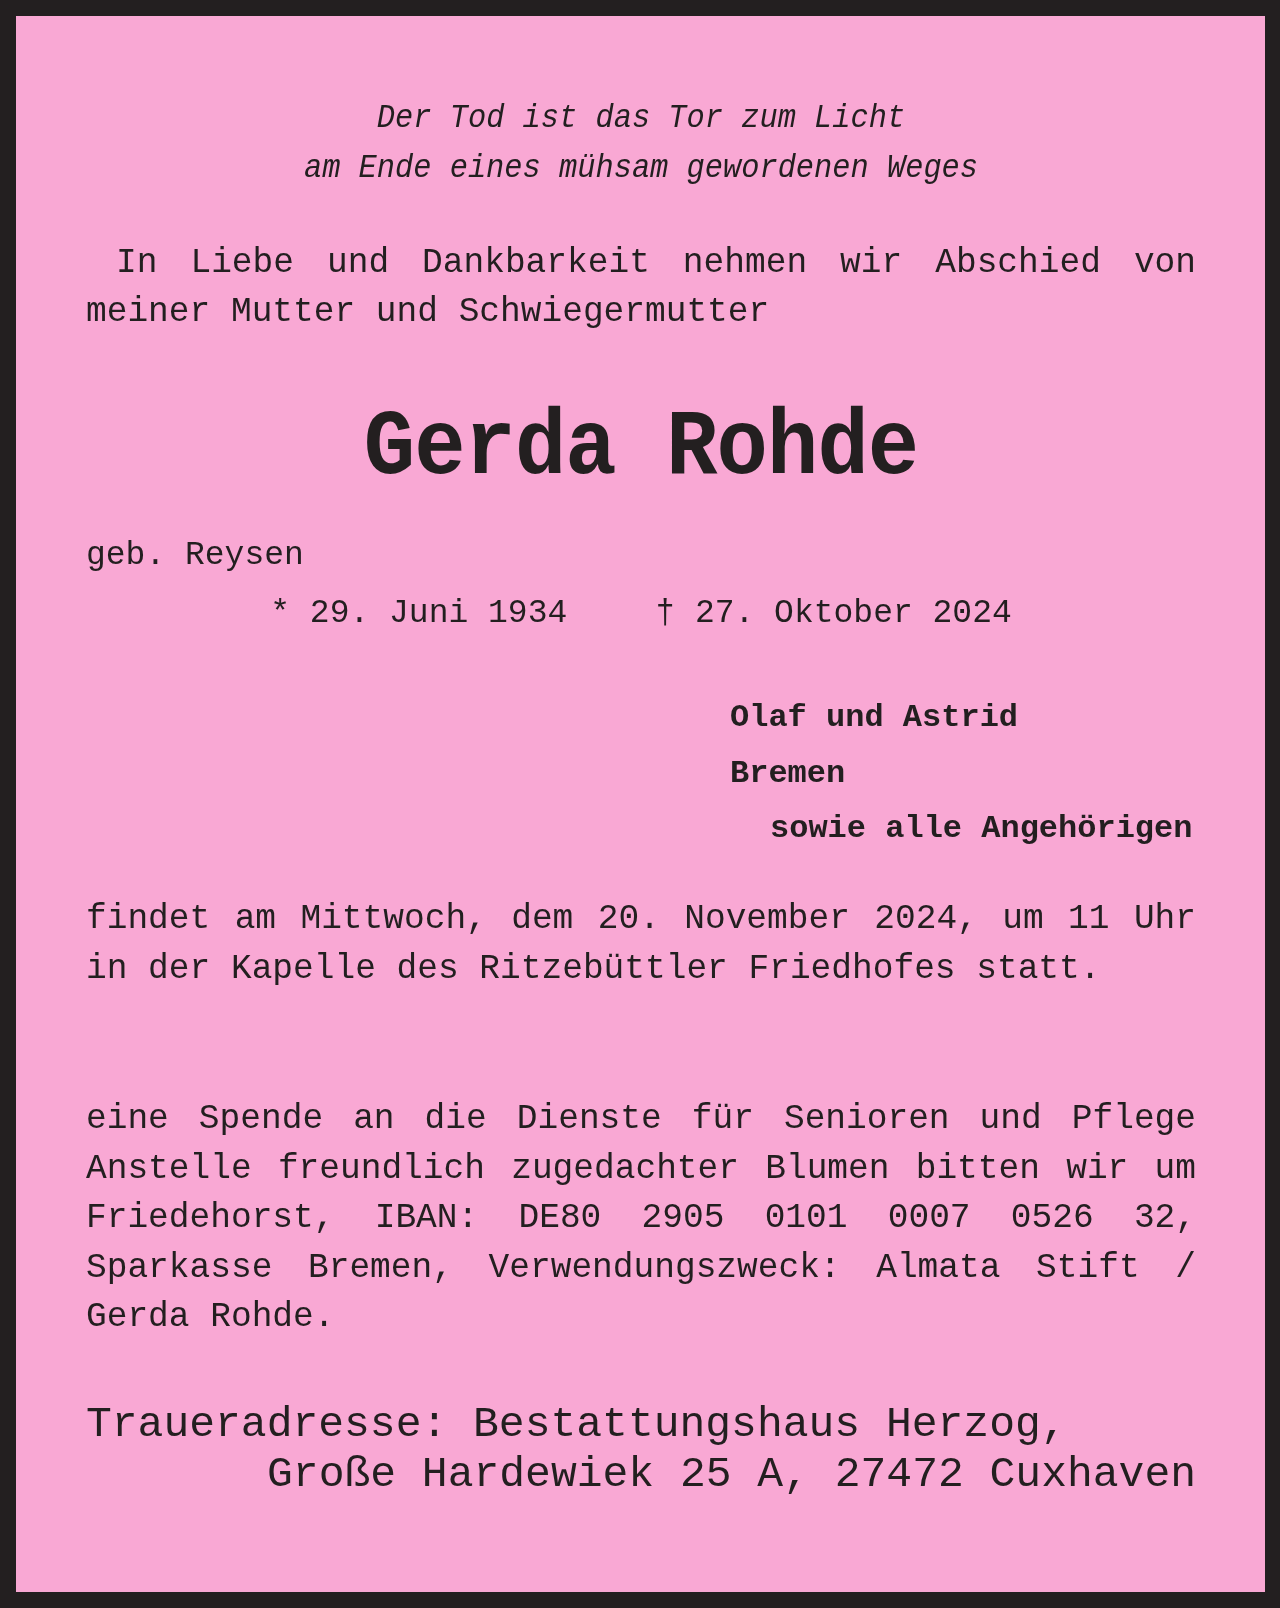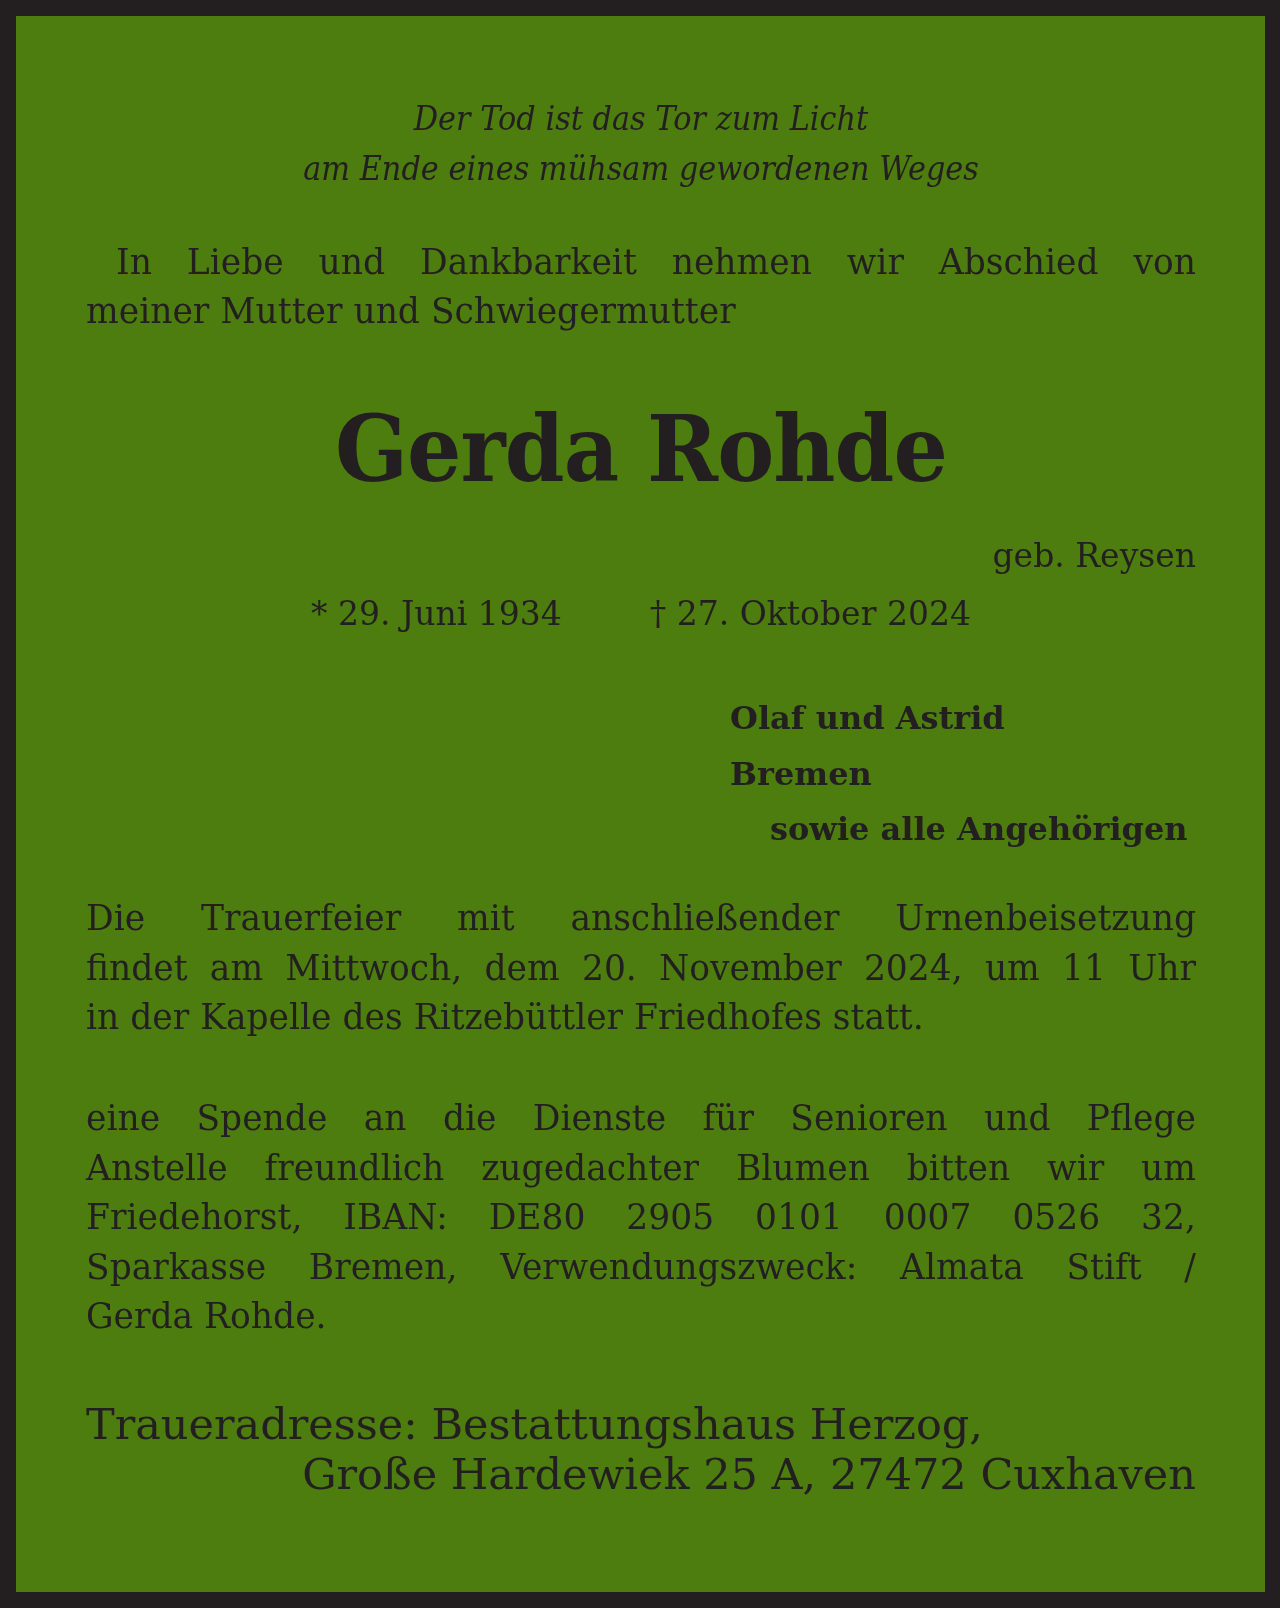--- a/index.html
+++ b/index.html
@@ -8,21 +8,22 @@
     background: #231f20;
     position: relative;
     overflow: hidden;
     font-family: "DejaVu Serif", "Liberation Serif", serif;
     color: #231f20;
   }
   .card {
     position: absolute;
     left: 16px; top: 16px;
     width: 1249px; height: 1576px;
-    background: #4d7c0f;
+    background: #f9a8d4;
+    font-family: Liberation Mono, monospace;
   }
   .content {
     position: absolute;
     left: 70px; top: 0;
     width: 1110px;
   }
   .motto {
     position: absolute;
     left: 0; width: 1110px;
     top: 78px;
@@ -44,21 +45,21 @@
     position: absolute; left: 0; width: 1110px; top: 378px;
     text-align: center;
     font-weight: bold;
     font-size: 92px;
     line-height: 110px;
     letter-spacing: -1px;
     transform: scaleX(0.93);
   }
   .maiden {
     position: absolute; left: 0; width: 1110px; top: 516px;
-    text-align: right;
+    text-align: left;
     font-size: 33px; line-height: 48px;
   }
   .dates {
     position: absolute; left: 0; width: 1110px; top: 574px;
     text-align: center;
     font-size: 33px; line-height: 48px;
     white-space: nowrap;
   }
   .dates .gap { display: inline-block; width: 88px; }
   .mourners {
@@ -107,21 +108,20 @@
       <span>* 29. Juni 1934</span><span class="gap"></span><span>† 27. Oktober 2024</span>
     </div>
 
     <div class="mourners">
       <div class="m1">Olaf und Astrid</div>
       <div class="m2">Bremen</div>
       <div class="m3" style="margin-top:-5px;margin-left:40px;">sowie alle Angehörigen</div>
     </div>
 
     <div class="para p1">
-      <span class="j">Die Trauerfeier mit anschließender Urnenbeisetzung</span>
       <span class="j">findet am Mittwoch, dem 20. November 2024, um 11 Uhr</span>
       <span class="last">in der Kapelle des Ritzebüttler Friedhofes statt.</span>
     </div>
 
     <div class="para p2">
       <span class="j">eine Spende an die Dienste für Senioren und Pflege</span>
       <span class="j">Anstelle freundlich zugedachter Blumen bitten wir um</span>
       <span class="j">Friedehorst, IBAN: DE80 2905 0101 0007 0526 32,</span>
       <span class="j">Sparkasse Bremen, Verwendungszweck: Almata Stift /</span>
       <span class="last">Gerda Rohde.</span>

